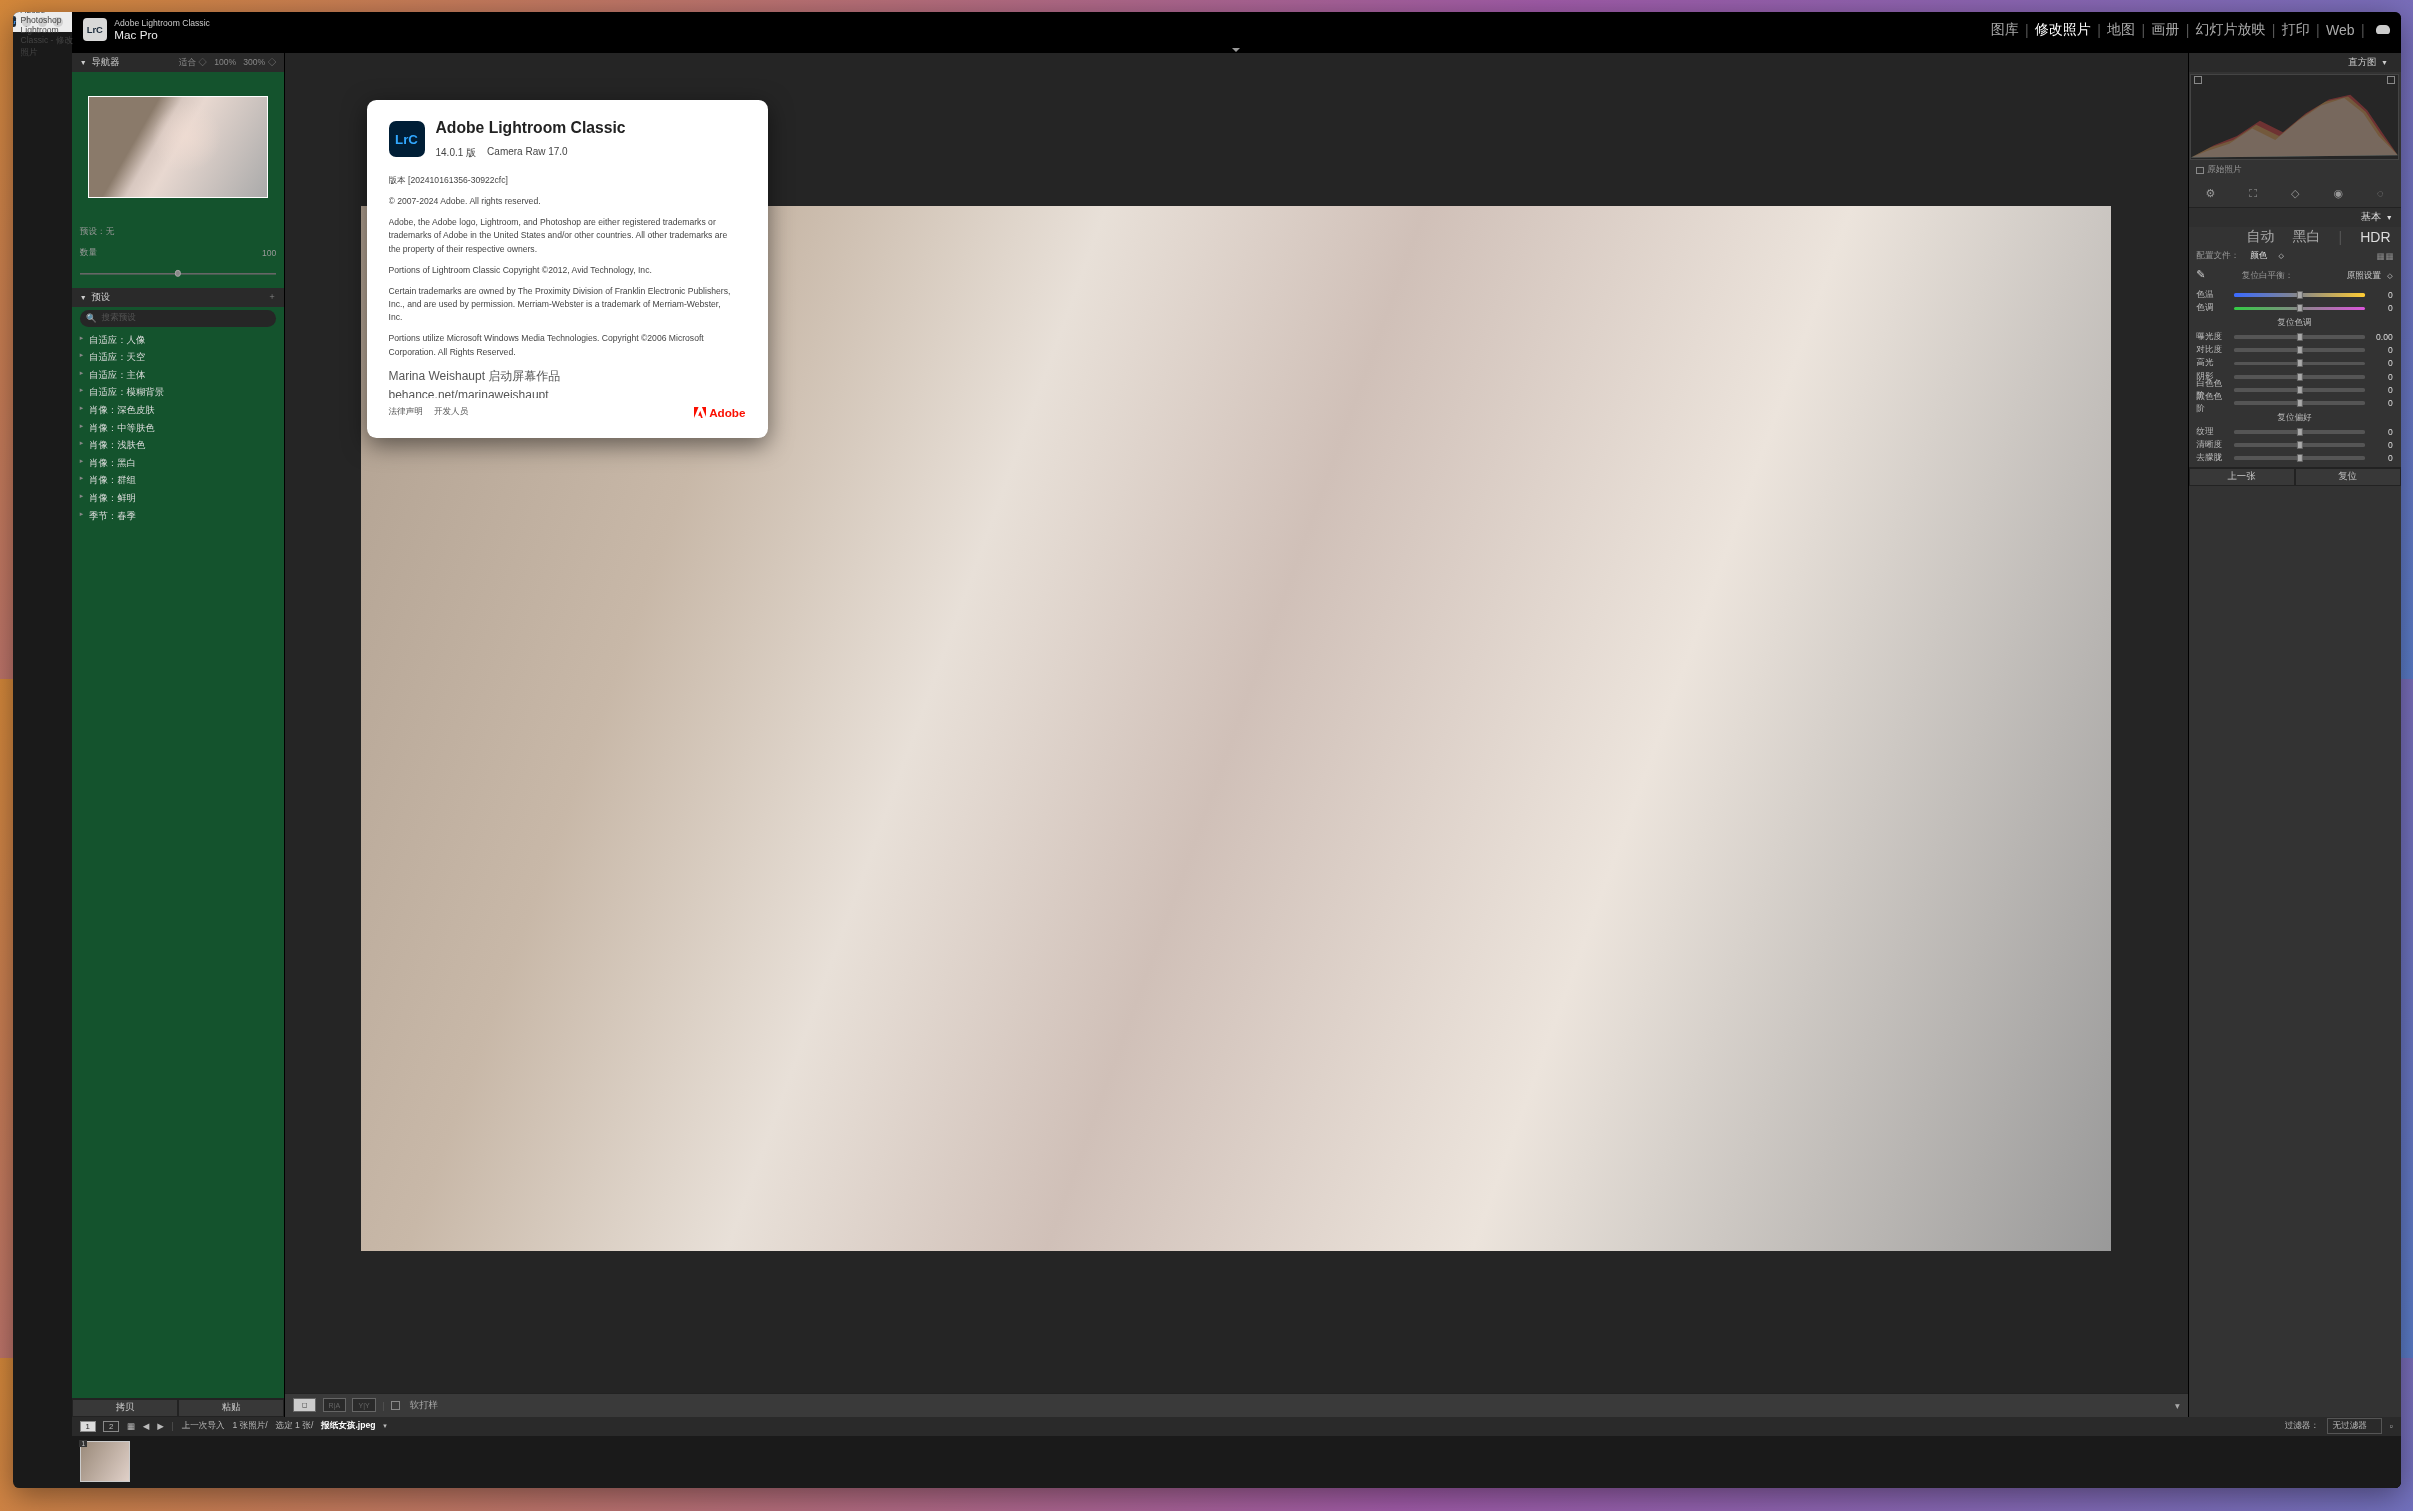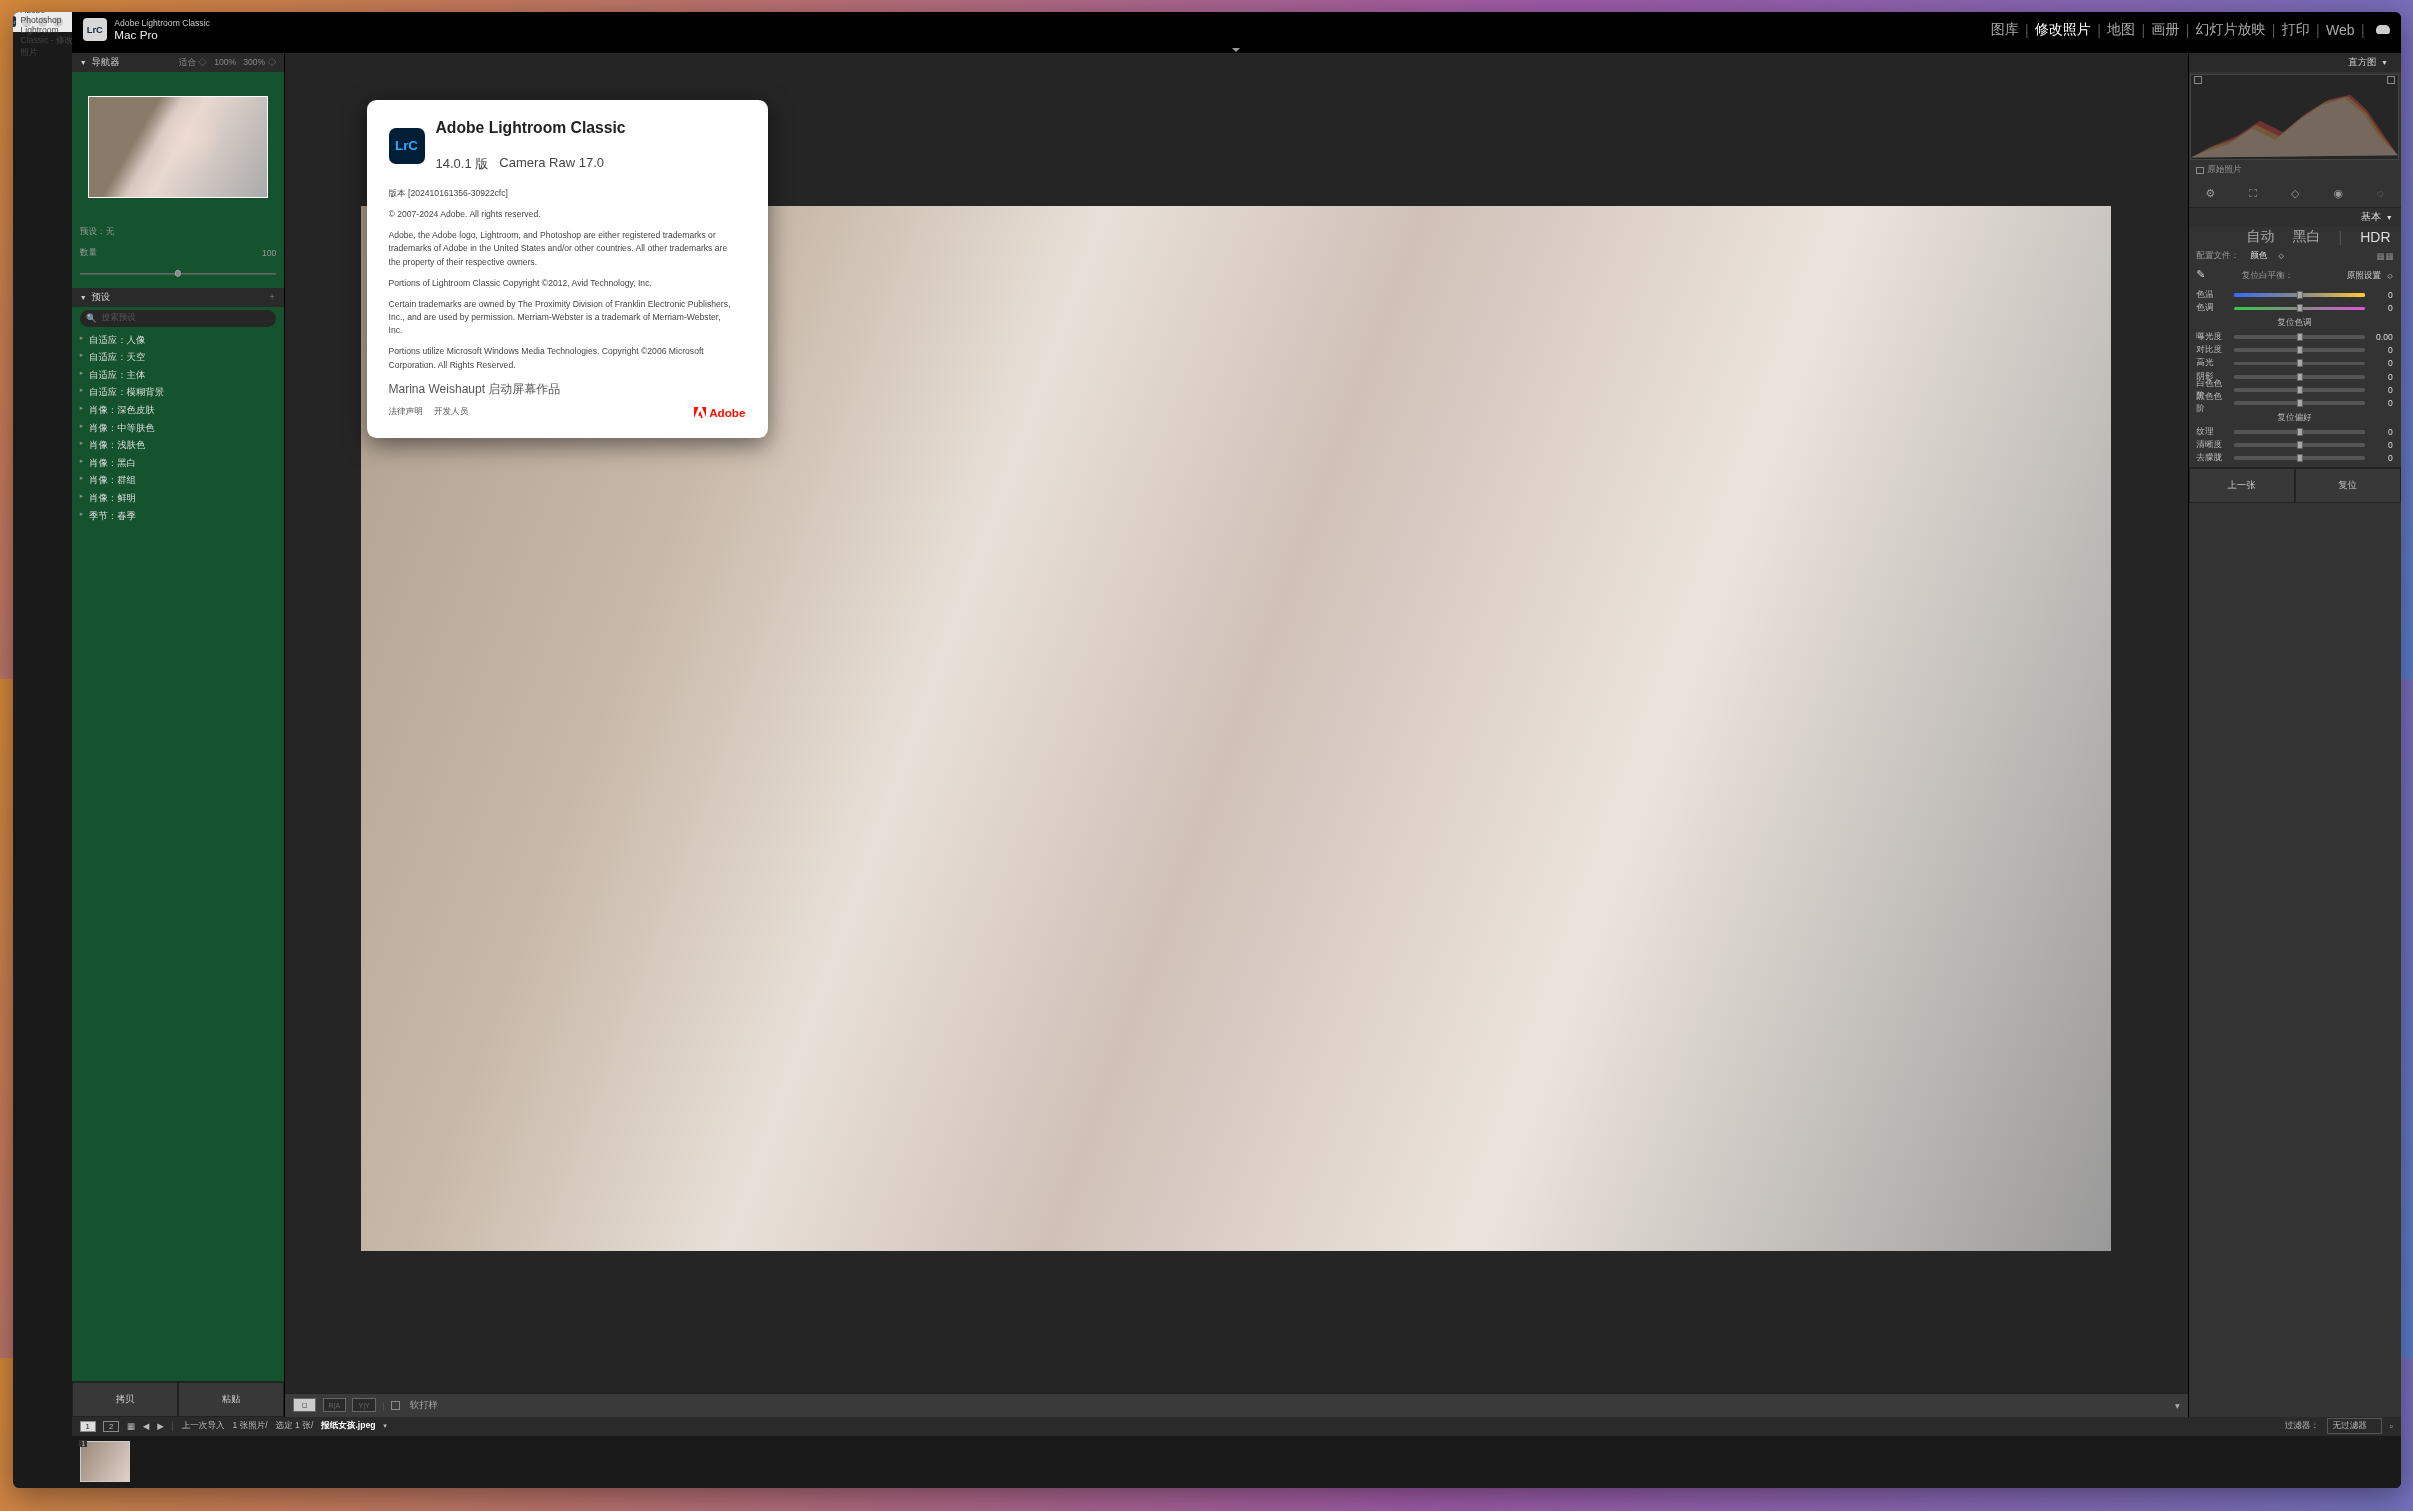--- a/index.html
+++ b/index.html
@@ -33,21 +33,21 @@
 .nav-thumb { height: 149px; display: flex; align-items: center; justify-content: center; }
 .thumb { width: 180px; height: 102px; background: linear-gradient(120deg, #8a7a6a 30%, #d8c8c0 40%, #e8d8d0 50%, #aaa 100%); border: 0.8px solid #fff; position: relative; }
 .thumb::after { content:""; position:absolute; inset:0; background: radial-gradient(circle at 55% 40%, rgba(240,220,210,0.7) 0%, transparent 30%); }
 .preset-row { padding: 4.7px 7.8px; font-size: 8.6px; color: #999; display:flex; justify-content:space-between; align-items:center;}
 .slider-line { height: 15.7px; margin: 1.6px 7.8px 6.3px; position: relative; background: linear-gradient(#666,#666) center/100% 1.6px no-repeat; }
 .slider-knob { position: absolute; left: 50%; top:50%; transform:translate(-50%,-50%); width:6.3px; height:6.3px; border-radius:50%; background:#888; border:0.8px solid #aaa;}
 .preset-search { margin: 3.1px 7.8px; height: 17px; background: #262626; border-radius: 8.6px; display: flex; align-items: center; padding: 0 6.3px; color: #666; font-size: 8.6px; gap:4.7px;}
 .preset-list { flex: 1; overflow: hidden; padding: 1.6px 0; }
 .preset-item { padding: 2.3px 7.8px 2.3px 17px; font-size: 9.4px; color: #ddd; position: relative; }
 .preset-item::before { content: "▸"; position: absolute; left: 7.8px; color: #888; font-size: 7px; }
-.btnrow { height: 36px; display: flex; border-top: 0.8px solid #222; }
+.btnrow { height: 19px; display: flex; border-top: 0.8px solid #222; }
 .btnrow button { flex: 1; background: #383838; color: #ccc; border: 0.8px solid #222; font-size: 9.4px; }
 .center-img { flex: 1; display: flex; align-items: center; justify-content: center; min-height: 0; }
 .photo { width: 92%; height: 78%; background: linear-gradient(110deg, #b0a090 0%, #c8b8a8 20%, #e8e0d8 35%, #d0c0b8 50%, #ece4dc 70%, #999 100%); filter: blur(0.2px); position: relative; margin-top:11px;}
 .toolbar { height: 23.5px; background: #3a3a3a; display: flex; align-items: center; gap: 6.3px; padding: 0 7.8px; border-top: 0.8px solid #222; font-size: 9.4px; color: #aaa; }
 .toolbar .box { width: 23.5px; height: 14px; border: 0.8px solid #666; background: #2a2a2a; display:flex; align-items:center; justify-content:center; font-size:7px; }
 .histogram { height: 86px; background: #262626; margin: 1.6px; position: relative; border:0.8px solid #444;}
 .histogram svg { width: 100%; height: 100%; }
 .histo-label { padding: 3.1px 7.8px; font-size: 8.6px; color: #999; display:flex; align-items:center; gap:3.1px;}
 .tool-icons { height: 28px; display: flex; justify-content: space-around; align-items: center; border-bottom:0.8px solid #222;}
 .tool-icons span { color: #999; font-size: 11px; }
@@ -74,21 +74,21 @@
 .filmstrip-bar .pg { border: 0.8px solid #888; padding: 0 4.7px; font-size: 7.8px; }
 .filmstrip-bar .fn { color: #fff; font-weight:700;}
 .filmstrip { height: 52px; background: #1a1a1a; display: flex; align-items: center; padding: 0 7.8px; }
 .filmstrip .fthumb { width: 50px; height: 41px; background: linear-gradient(120deg,#9a8a7a,#e0d0c8); border: 1.6px solid #ccc; position:relative;}
 .filmstrip .fthumb::before { content:"1"; position:absolute; top:-1.6px; left:-1.6px; background:#333; color:#ccc; font-size:6.3px; padding:0 2.3px;}
 
 .about { position: absolute; left: 354px; top: 88px; width: 401px; height: 338px; background: #fff; border-radius: 9.4px; padding: 19px 22px; box-shadow: 0 6.3px 23.5px rgba(0,0,0,0.5); display:flex; flex-direction:column;}
 .about-head { display: flex; align-items: center; gap: 11px; }
 .about-icon { width: 36px; height: 36px; background: #001e36; border-radius: 7px; display: flex; align-items: center; justify-content: center; color: #31a8ff; font-size: 13.3px; font-weight: 700; }
 .about-title { font-size: 15.7px; font-weight: 600; color: #222; }
-.about-ver { font-size: 13px; color: #444; margin-top: 18px; display:flex; gap:11px;}
+.about-ver { font-size: 10px; color: #444; margin-top: 9px; display:flex; gap:11px;}
 .about-body { margin-top: 14px; font-size: 8.6px; color: #444; line-height: 1.55; overflow-y: auto; flex:1; position:relative; padding-right:11px;}
 .about-body p { margin-bottom: 7.8px; }
 .about-body .credit { font-size:12px; color:#555;}
 .about-body::-webkit-scrollbar { width: 4.7px; }
 .about-body::-webkit-scrollbar-thumb { background: #ccc; border-radius: 2.3px; }
 .about-foot { display: flex; align-items: center; margin-top: 7.8px; font-size: 8.6px; color: #555; gap: 11px; }
 .about-foot .logo { margin-left: auto; color: #fa0f00; font-weight: 700; font-size: 11.7px; display:flex; align-items:center; gap:3.1px;}
 .about-foot .logo svg { width:12.5px; height:11px;}
 .checkbox{width:9.4px;height:9.4px;border:0.8px solid #888;display:inline-block;margin-right:3.1px;}
 </style>

